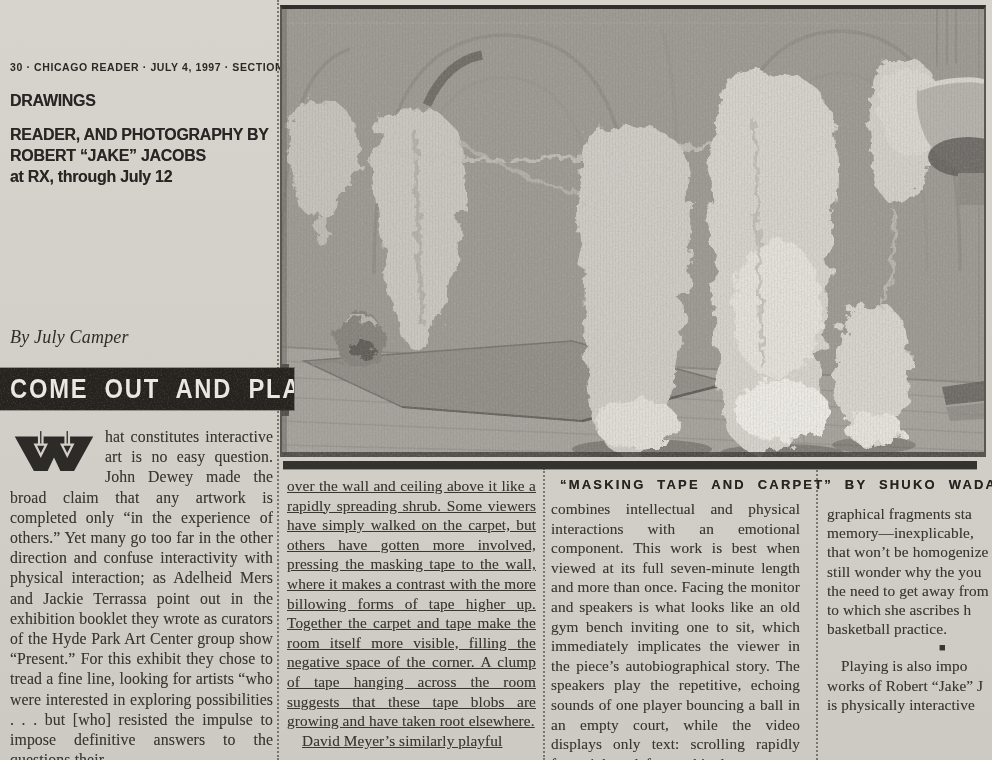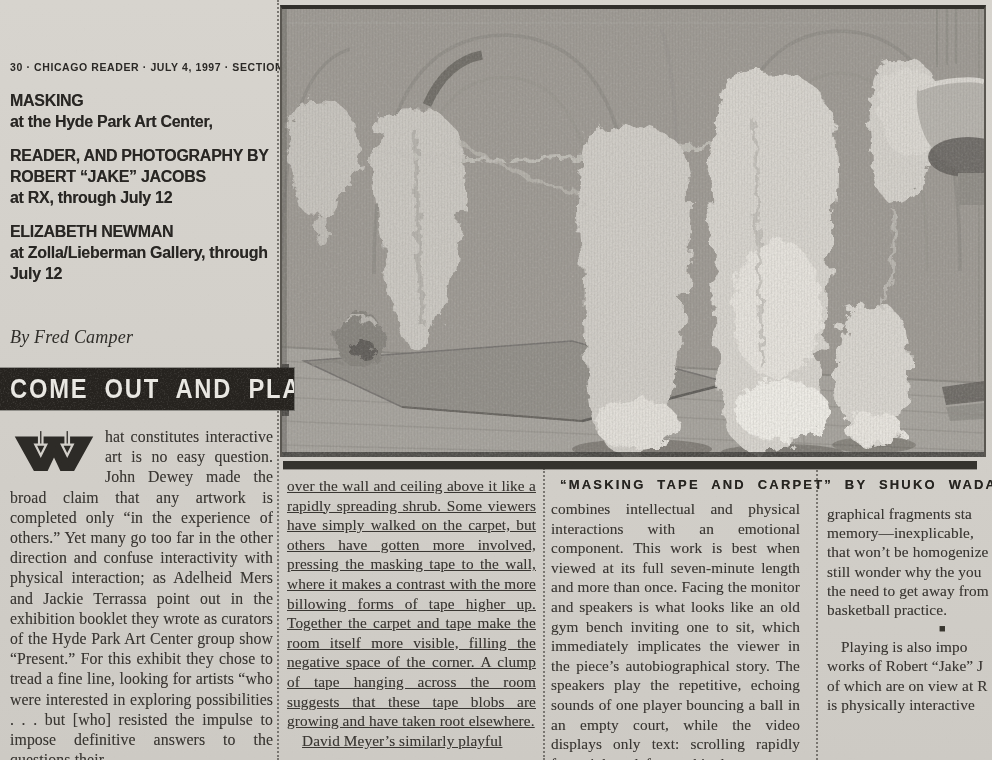--- a/index.html
+++ b/index.html
@@ -100,35 +100,29 @@
 
 <div class="page">
 
   <div class="vrule vrule1"></div>
   <div class="vrule vrule2"></div>
   <div class="vrule vrule3"></div>
 
   <div class="masthead">30 · CHICAGO READER · JULY 4, 1997 · SECTION ONE</div>
   <div class="listings">
       <div class="listing">
-        <div class="listing-line">MASKING</div>
-        <div class="listing-line">at the Hyde Park Art Center,</div>
+        <div class="listing-line">DRAWINGS</div>
       </div>
       <div class="listing">
         <div class="listing-line">READER, AND PHOTOGRAPHY BY</div>
         <div class="listing-line">ROBERT “JAKE” JACOBS</div>
         <div class="listing-line">at RX, through July 12</div>
       </div>
-      <div class="listing">
-        <div class="listing-line">ELIZABETH NEWMAN</div>
-        <div class="listing-line">at Zolla/Lieberman Gallery, through</div>
-        <div class="listing-line">July 12</div>
-      </div>
     </div>
-  <div class="byline">By Fred Camper</div>
+  <div class="byline">By July Camper</div>
 
   <div class="banner">
     <svg width="294" height="42">
       <filter id="bn">
           <feTurbulence type="fractalNoise" baseFrequency="0.7" numOctaves="2"></feTurbulence>
         <feColorMatrix type="matrix" values="0 0 0 0 0.75  0 0 0 0 0.73  0 0 0 0 0.70  0.9 0 0 0 -0.45"></feColorMatrix>
         </filter>
       <rect width="294" height="42" filter="url(#bn)" opacity="0.45"></rect>
     </svg>
     <span class="banner-text">COME OUT AND PLAY</span>
@@ -277,27 +271,27 @@
     <div>combines intellectual and physical interactions with an emotional component. This work is best when viewed at its full seven-minute length and more than once. Facing the monitor and speakers is what looks like an old gym bench inviting one to sit, which immediately implicates the viewer in the piece’s autobiographical story. The speakers play the repetitive, echoing sounds of one player bouncing a ball in an empty court, while the video displays only text: scrolling rapidly from right to left are white let-</div>
   </div>
 
   <div class="col4 bodytext">
     <div class="para1">
         <div class="line">graphical fragments sta</div>
         <div class="line">memory—inexplicable,</div>
         <div class="line">that won’t be homogenize</div>
         <div class="line">still wonder why the you</div>
         <div class="line">the need to get away from</div>
+        <div class="line">to which she ascribes h</div>
         <div class="line">basketball practice.</div>
       </div>
     <span class="divider-square">■</span>
     <div class="para2">
         <div class="line">Playing is also impo</div>
         <div class="line">works of Robert “Jake” J</div>
-        <div class="line">of which are on view at R</div>
         <div class="line">is physically interactive</div>
       </div>
   </div>
 
   <svg class="page-noise" width="992" height="760">
     <filter id="pn">
         <feTurbulence type="fractalNoise" baseFrequency="0.5" numOctaves="2" seed="3"></feTurbulence>
       <feColorMatrix type="matrix" values="0 0 0 0 0.35  0 0 0 0 0.34  0 0 0 0 0.32  0.6 0 0 0 -0.42"></feColorMatrix>
       </filter>
     <rect width="992" height="760" filter="url(#pn)" opacity="0.35"></rect>

